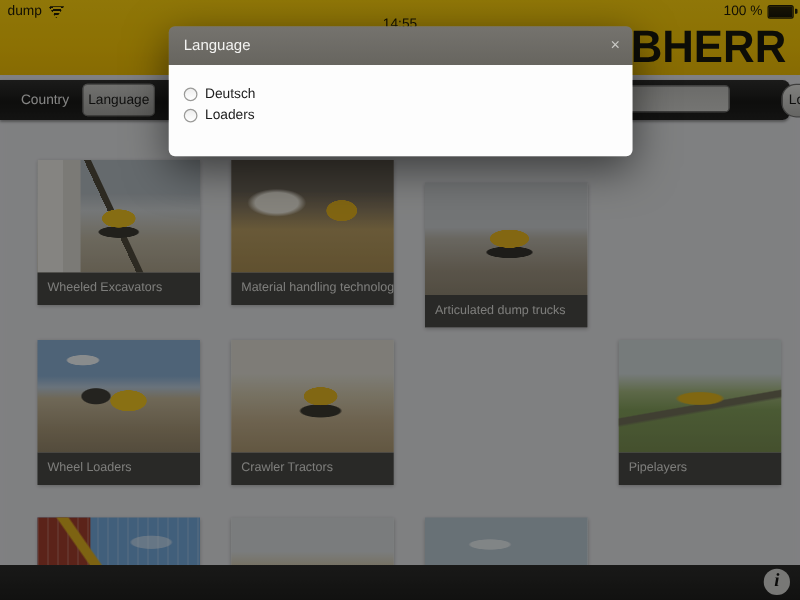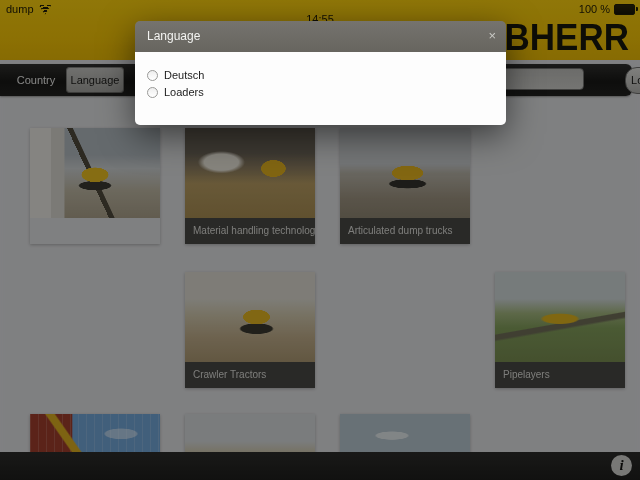--- a/index.html
+++ b/index.html
@@ -165,30 +165,35 @@
 
   <div class="navbar">
     <div class="tab tab-country">Country</div>
     <div class="tab tab-language">Language</div>
     <input class="nav-field" type="text" value="" style="">
     <div class="login-btn">Login</div>
   </div>
 
   <div class="tile" style="left:30px;top:128px">
     <div class="img t11"></div>
+    <div class="cap">Wheeled Excavators</div>
   </div>
   <div class="tile" style="left:185px;top:128px">
     <div class="img t12"></div>
     <div class="cap">Material handling technology</div>
   </div>
-  <div class="tile" style="left:340px;top:128px">
+  <div class="tile" style="left:340px;top:146px">
     <div class="img t13"></div>
     <div class="cap">Articulated dump trucks</div>
   </div>
 
+  <div class="tile" style="left:30px;top:272px">
+    <div class="img t21"></div>
+    <div class="cap">Wheel Loaders</div>
+  </div>
   <div class="tile" style="left:185px;top:272px">
     <div class="img t22"></div>
     <div class="cap">Crawler Tractors</div>
   </div>
   <div class="tile" style="left:495px;top:272px">
     <div class="img t24"></div>
     <div class="cap">Pipelayers</div>
   </div>
 
   <div class="tile" style="left:30px;top:414px">

